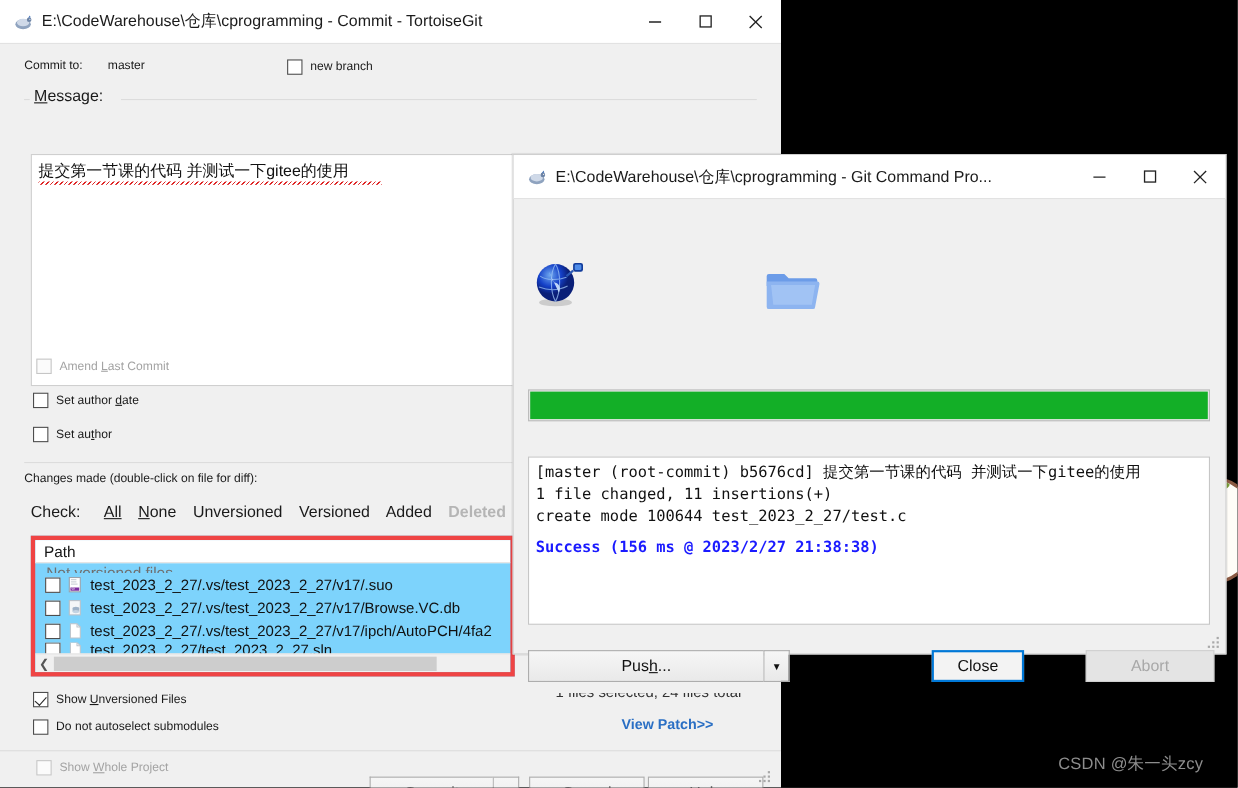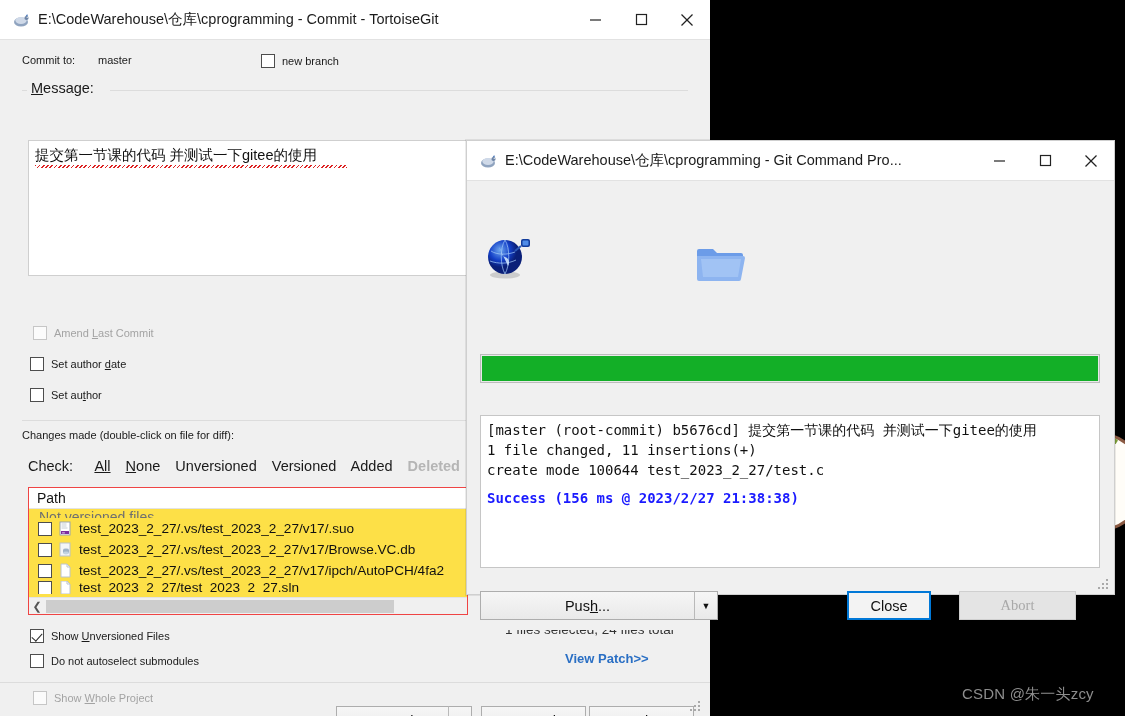--- a/index.html
+++ b/index.html
@@ -71,38 +71,38 @@
     content: ""; position: absolute; left: 3px; top: 1px; width: 5px; height: 9px;
     border: solid #2a2a2a; border-width: 0 1.7px 1.7px 0; transform: rotate(42deg);
   }
   .u { text-decoration: underline; }
   .grouplabel {
     position: absolute; font-size: 14.5px; color: #1a1a1a; background: #f0f0f0;
     padding: 0 4px;
   }
 
   .msgbox {
-    position: absolute; left: 28px; top: 100px; width: 652px; height: 136px;
+    position: absolute; left: 28px; top: 100px; width: 652px; height: 211px;
     background: #ffffff; border: 1px solid #cfcfcf; overflow: hidden;
   }
   .msgtext {
     font-size: 14.5px; color: #111; padding: 5px 6px 0 6px; white-space: nowrap;
     position: relative; display: inline-block;
   }
   .squiggle {
     position: absolute; left: 6px; top: 24px; height: 3px; width: 312px;
     background-image: repeating-linear-gradient(135deg,#d22 0 1.2px,transparent 1.2px 3px);
   }
 
   .hr { position: absolute; height: 1px; background: #dcdcdc; }
 
   
   .filelist {
     position: absolute; left: 28px; top: 447px; width: 440px; height: 128px;
-    background: #fde047; border: 1px solid #ef4444; overflow: hidden;
+    background: #7dd3fc; border: 4px solid #ef4444; overflow: hidden;
   }
   .flhead {
     height: 21px; border-bottom: 1px solid #e3e3e3; display: flex; align-items: center;
     padding-left: 8px; font-size: 14px; color: #151515; background: #fff;
   }
   .flgroup { font-size: 14px; color: #6f6f6f; padding-left: 10px; height: 9px; overflow:hidden; }
   .flrow {
     display: flex; align-items: center; gap: 6px; height: 21px; padding-left: 9px;
     font-size: 13.6px; color: #111; white-space: nowrap;
   }
@@ -449,21 +449,21 @@
       <div class="split" style="left:13px;top:410px;width:238px;">
         <div class="main" style="width:214px;">
           Pus<span class="u">h</span>...
         </div>
         <div class="drop">
           <span>▼</span>
         </div>
       </div>
 
       <div class="btn focus" style="left:380px;top:410px;width:84px;height:29px;">Close</div>
-      <div class="btn dis" style="left:492px;top:410px;width:117px;height:29px;font-family:Liberation Serif, serif;">Abort</div>
+      <div class="btn dis" style="left:520px;top:410px;width:117px;height:29px;">Abort</div>
 
       <div class="grip" style="left:631px;top:398px;">
         <i style="left:8px;top:0;"></i>
           <i style="left:4px;top:4px;"></i>
           <i style="left:8px;top:4px;"></i>
         <i style="left:0;top:8px;"></i>
           <i style="left:4px;top:8px;"></i>
           <i style="left:8px;top:8px;"></i>
       </div>
     </div>

